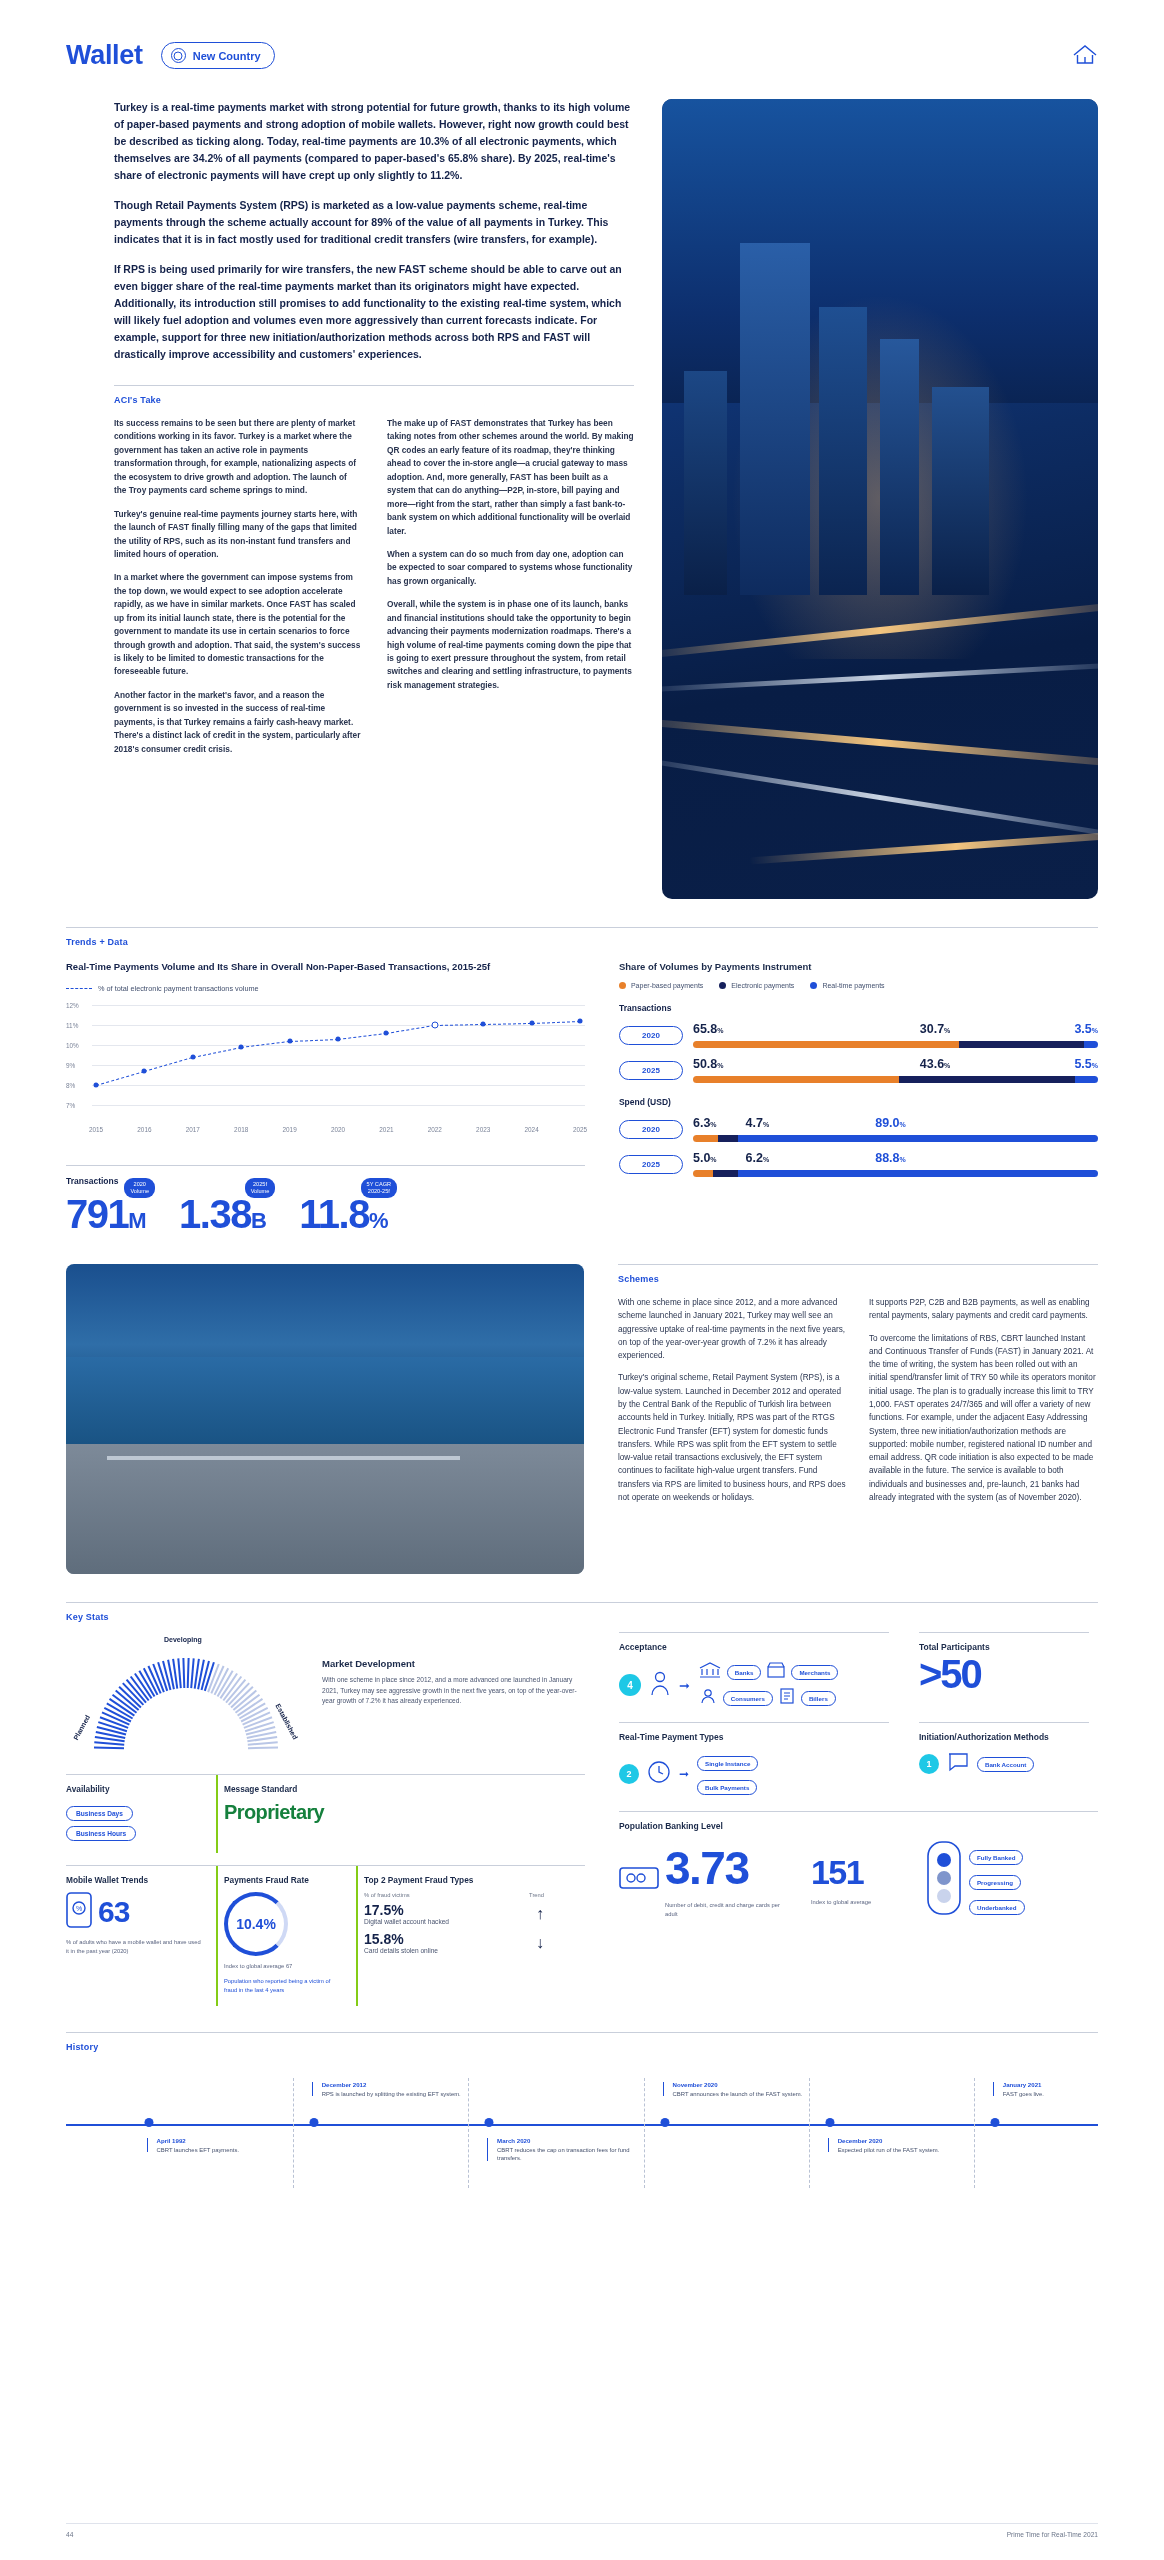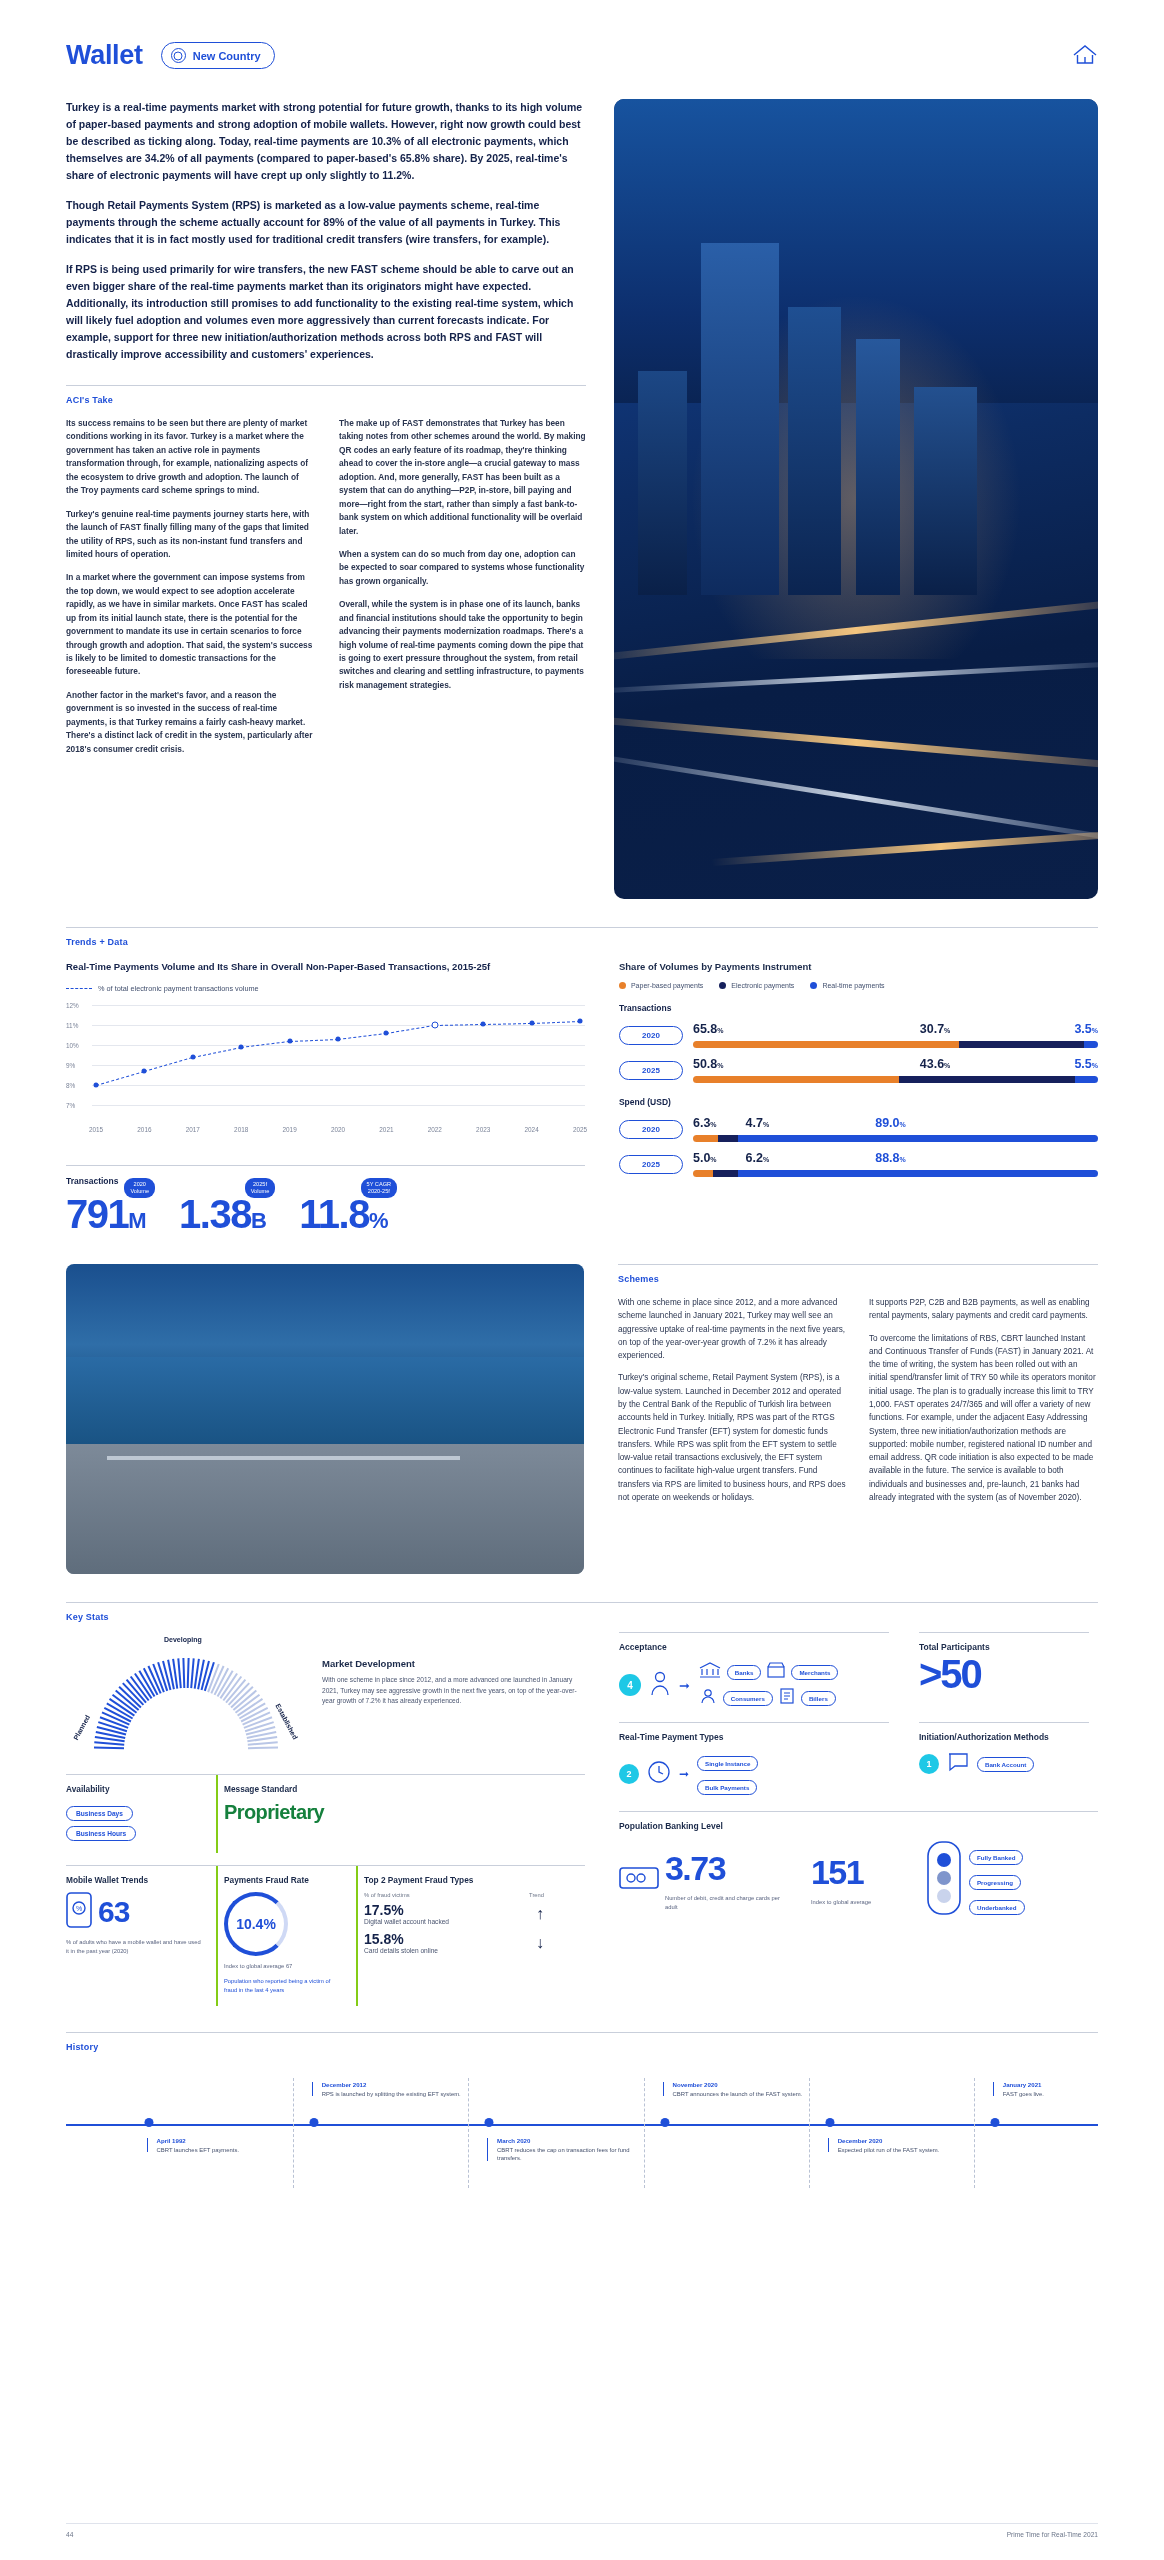--- a/index.html
+++ b/index.html
@@ -18,21 +18,21 @@
   .new-country {
     margin-left: 18px; display: inline-flex; align-items: center; gap: 7px;
     border: 1.5px solid #1f4fd8; border-radius: 20px; padding: 5px 13px 5px 9px;
     font-size: 11px; font-weight: 600; color: #1f4fd8;
   }
   .nc-dot { width: 15px; height: 15px; border-radius: 50%; border: 1.5px solid #1f4fd8; display:inline-block; position: relative;}
   .nc-dot:before{content:"";position:absolute;left:50%;top:50%;width:7px;height:7px;border:1.5px solid #1f4fd8;border-radius:50%;transform:translate(-50%,-50%);}
   .home-icon { margin-left: auto; color: #1f4fd8; }
 
   
-  .intro-wrap { display: flex; gap: 28px; margin-top: 28px; }
+  .intro-wrap { display: flex; gap: 28px; margin-top: 28px; margin-left: 48px; }
   .intro-left { width: 520px; }
   .intro-left p { font-size: 10.5px; line-height: 1.62; font-weight: 700; margin-bottom: 13px; color:#14224a; }
   .photo-main {
     width: 490px; height: 800px; border-radius: 10px; overflow: hidden; position: relative;
     background: linear-gradient(170deg,#0b2a63 0%, #123c86 22%, #0d2c63 45%, #081d45 70%, #0a1f48 100%);
   }
   .photo-main .sky { position:absolute; inset:0 0 62% 0; background:linear-gradient(180deg,#17539f,#0d2f6e 70%,#0a2454); }
   .photo-main .glow { position:absolute; left:10%; top:20%; width:80%; height:50%;
     background: radial-gradient(ellipse at 50% 60%, rgba(255,190,110,.35), rgba(255,170,90,0) 60%); }
   .photo-main .tower { position:absolute; background:linear-gradient(180deg,#2a5fa8,#0e2b5e); }
@@ -137,21 +137,21 @@
     display:flex; align-items:center; justify-content:center; font-size:14px; font-weight:700; color:#1f4fd8;
   }
   .small-note { font-size:5.8px; color:#5a6480; line-height:1.5; margin-top:6px; }
   .fraud-rows { font-size: 6.6px; color:#4a5570; }
   .fraud-big { font-size: 14px; font-weight:700; color:#14224a; }
 
   .ksr-block { border-top:1px solid #c9cfdb; padding-top:9px; }
   .ksr-head { font-size:8.5px; font-weight:700; }
   .tag { display:inline-block; border:1.2px solid #1f4fd8; border-radius:10px; font-size:6.2px; color:#1f4fd8; padding:3px 7px; font-weight:600;}
   .big50 { font-size: 40px; font-weight:700; color:#1f4fd8; letter-spacing:-2px; }
-  .big373 { font-size: 34px; font-weight:700; color:#1f4fd8; letter-spacing:-1.5px;}
+  .big373 { font-size: 46px; font-weight:700; color:#1f4fd8; letter-spacing:-1.5px;}
   .big151 { font-size: 34px; font-weight:700; color:#1f4fd8; letter-spacing:-1.5px;}
 
   
   .history { margin-top: 26px; border-top:1px solid #c9cfdb; padding-top:9px; }
   .timeline { position:relative; height: 110px; margin-top: 26px; }
   .tl-line { position:absolute; left:0; right:0; top:46px; height:2px; background:#1f4fd8; }
   .tl-tick { position:absolute; top:40px; width:9px; height:9px; background:#1f4fd8; border-radius:50%; transform:translateX(-50%); }
   .tl-div { position:absolute; top:0; bottom:0; border-left:1px dashed #b9c2d4; }
   .tl-ev { position:absolute; width: 150px; font-size:5.9px; line-height:1.5; color:#44506c;}
   .tl-ev b { font-size:6.1px; color:#1f4fd8; display:block; }

